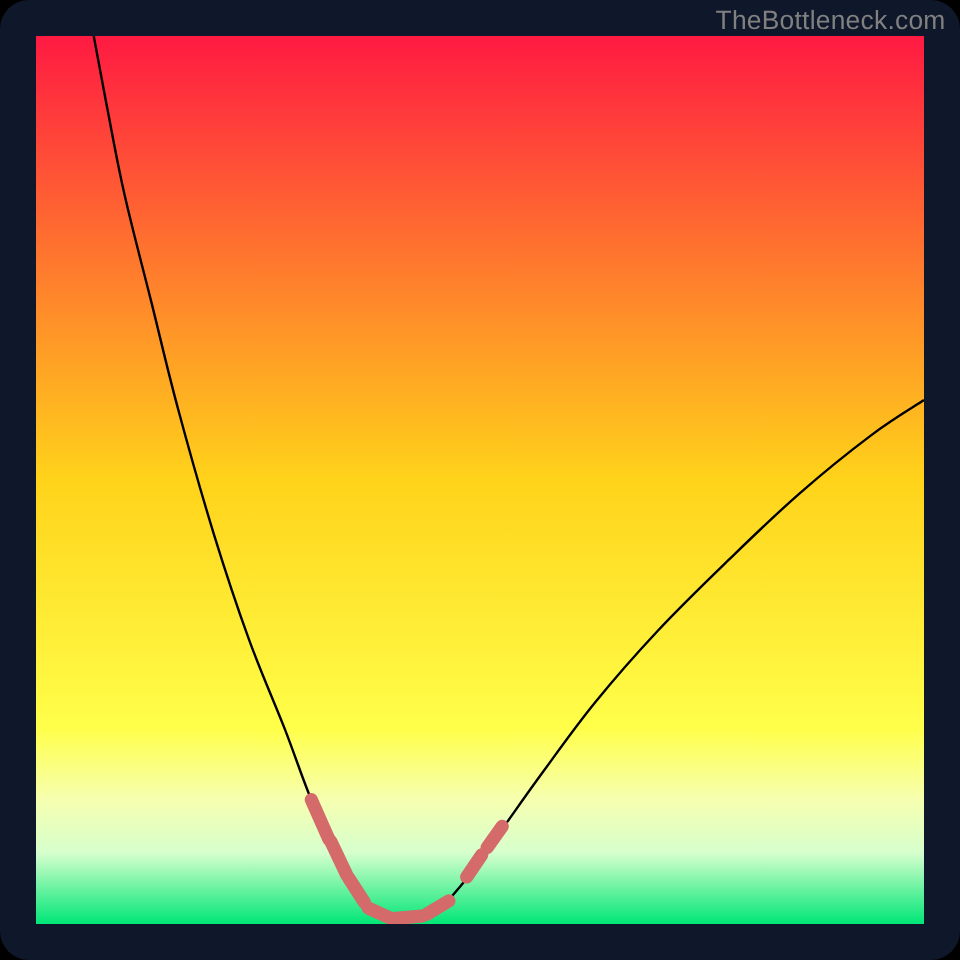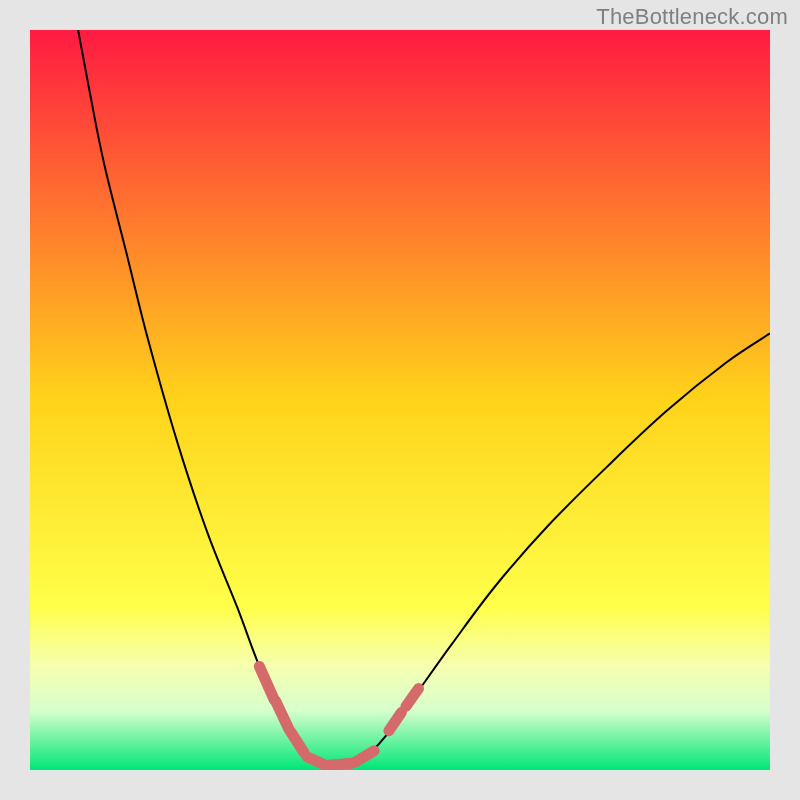--- a/index.html
+++ b/index.html
@@ -8,21 +8,22 @@
     width: 800px;
     height: 800px;
     background: #000;
     overflow: hidden;
     font-family: Arial, Helvetica, sans-serif;
   }
   .stage {
     position: relative;
     width: 800px;
     height: 800px;
-    background: #e5e5e5;
+    background: #0f172a;
+    border-radius: 24px;
   }
   .watermark {
     position: absolute;
     top: 4px;
     right: 12px;
     color: #808080;
     font-size: 22px;
     letter-spacing: 0.2px;
     z-index: 10;
   }

